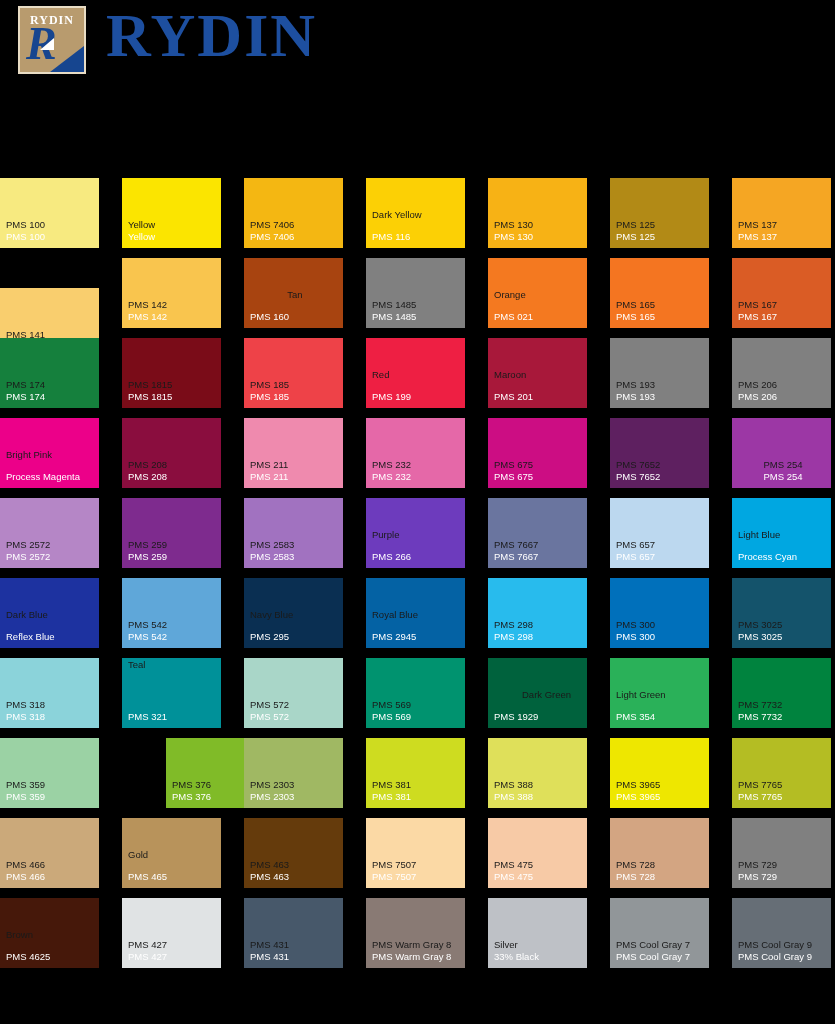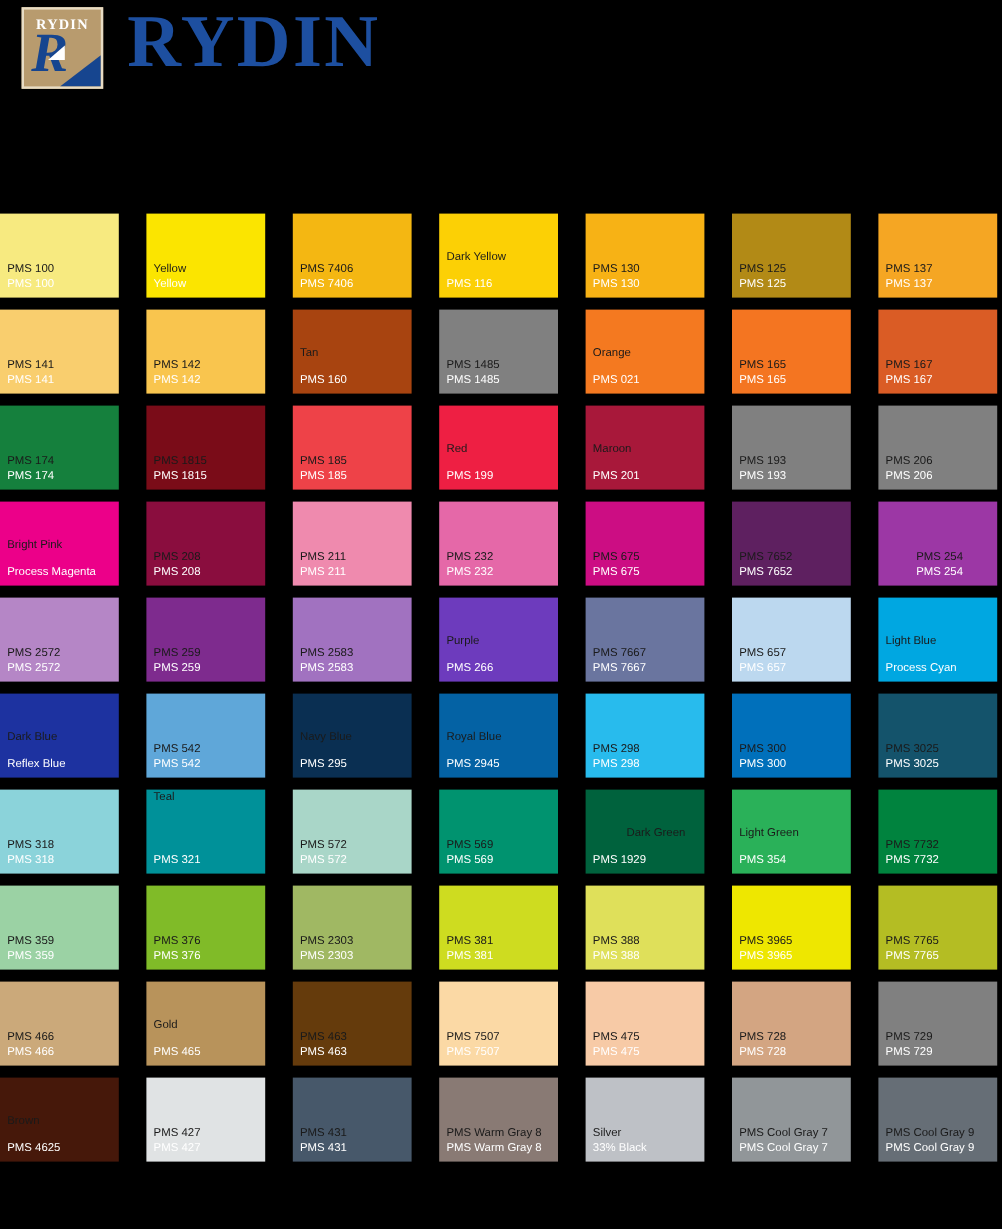--- a/index.html
+++ b/index.html
@@ -173,35 +173,35 @@
           <div class="name" style="color: rgb(26, 26, 26);">PMS 125</div>
           <div class="code" style="color: rgb(255, 255, 255);">PMS 125</div>
         </div>
       </div>
       <div class="swatch" style="background: rgb(245, 166, 35);">
         <div class="labels">
           <div class="name" style="color: rgb(26, 26, 26);">PMS 137</div>
           <div class="code" style="color: rgb(255, 255, 255);">PMS 137</div>
         </div>
       </div>
-      <div class="swatch" style="background: rgb(249, 206, 110);">
+      <div class="swatch" style="background: rgb(249, 206, 110); margin-top: 30px;">
         <div class="labels">
           <div class="name" style="color: rgb(26, 26, 26);">PMS 141</div>
           <div class="code" style="color: rgb(255, 255, 255);">PMS 141</div>
         </div>
       </div>
       <div class="swatch" style="background: rgb(249, 197, 78);">
         <div class="labels">
           <div class="name" style="color: rgb(26, 26, 26);">PMS 142</div>
           <div class="code" style="color: rgb(255, 255, 255);">PMS 142</div>
         </div>
       </div>
       <div class="swatch spaced" style="background: rgb(168, 68, 16);">
         <div class="labels">
-          <div class="name" style="color: rgb(26, 26, 26);">Tan</div>
+          <div class="name" style="color: rgb(26, 26, 26); text-align: center;">Tan</div>
           <div class="code" style="color: rgb(255, 255, 255);">PMS 160</div>
         </div>
       </div>
       <div class="swatch" style="background: rgb(128, 128, 128);">
         <div class="labels">
           <div class="name" style="color: rgb(26, 26, 26);">PMS 1485</div>
           <div class="code" style="color: rgb(255, 255, 255);">PMS 1485</div>
         </div>
       </div>
       <div class="swatch spaced" style="background: rgb(244, 121, 32);">
@@ -431,21 +431,21 @@
           <div class="name" style="color: rgb(26, 26, 26);">PMS 7732</div>
           <div class="code" style="color: rgb(255, 255, 255);">PMS 7732</div>
         </div>
       </div>
       <div class="swatch" style="background: rgb(155, 210, 164);">
         <div class="labels">
           <div class="name" style="color: rgb(26, 26, 26);">PMS 359</div>
           <div class="code" style="color: rgb(255, 255, 255);">PMS 359</div>
         </div>
       </div>
-      <div class="swatch" style="background: rgb(128, 187, 40);">
+      <div class="swatch" style="background: rgb(128, 187, 40); margin-left: 44px;">
         <div class="labels">
           <div class="name" style="color: rgb(26, 26, 26);">PMS 376</div>
           <div class="code" style="color: rgb(255, 255, 255);">PMS 376</div>
         </div>
       </div>
       <div class="swatch" style="background: rgb(160, 184, 99);">
         <div class="labels">
           <div class="name" style="color: rgb(26, 26, 26);">PMS 2303</div>
           <div class="code" style="color: rgb(255, 255, 255);">PMS 2303</div>
         </div>

